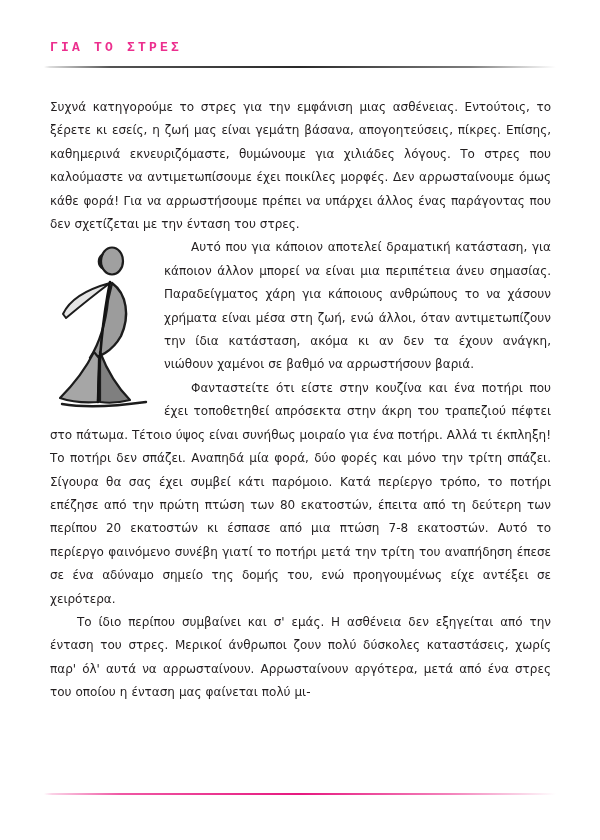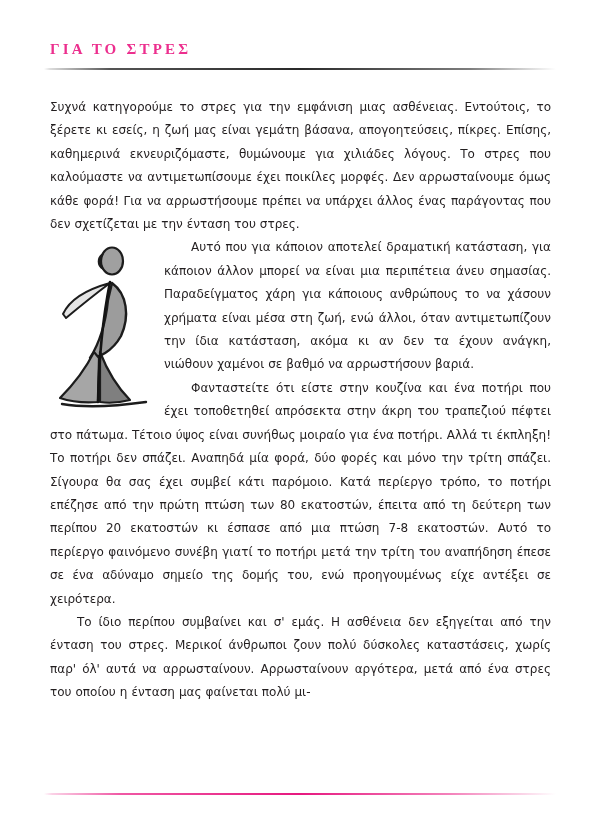--- a/index.html
+++ b/index.html
@@ -27,22 +27,22 @@
   
   .header {
     position: absolute;
     left: 0;
     top: 40px;
     width: 600px;
   }
   .section-title {
     margin: 0;
     padding: 0 0 0 50px;
-    font-family: Liberation Serif, serif;
-    font-size: 15px;
+    font-family: Liberation Mono, monospace;
+    font-size: 13px;
     font-weight: 700;
     letter-spacing: 3.2px;
     color: #ec2f8e;
     line-height: 1.2;
     white-space: nowrap;
   }
   .rule {
     height: 2px;
     margin: 10px 0 0 0;
     width: 600px;

